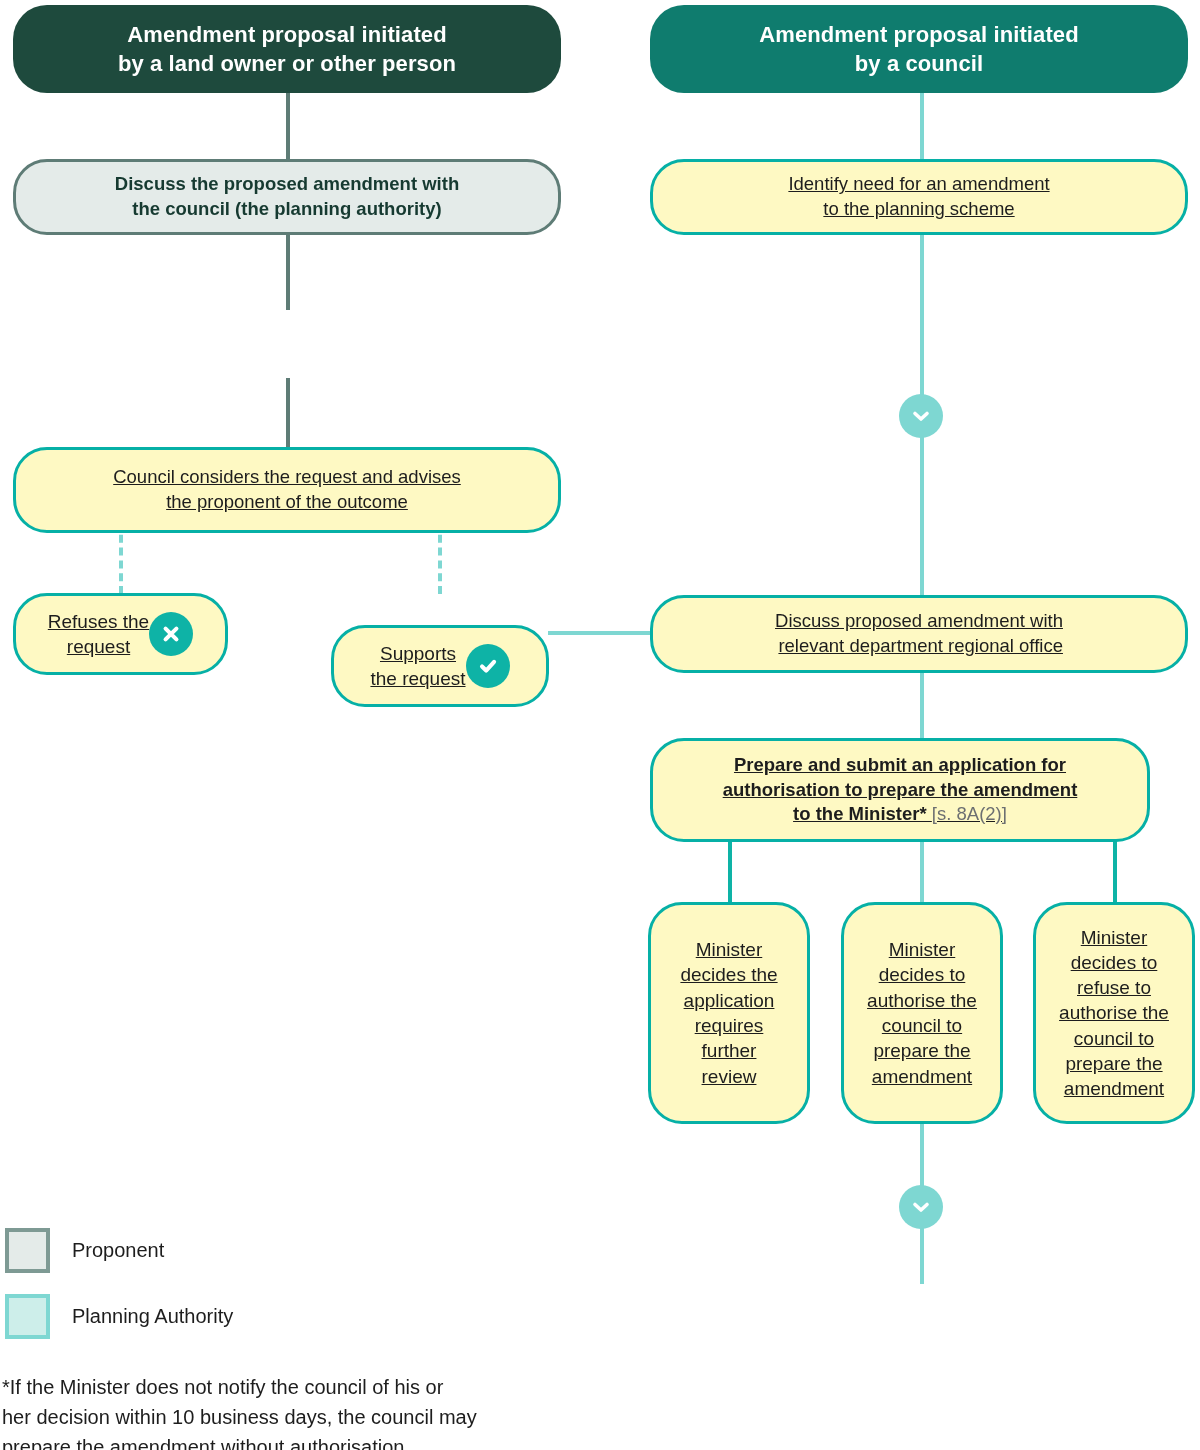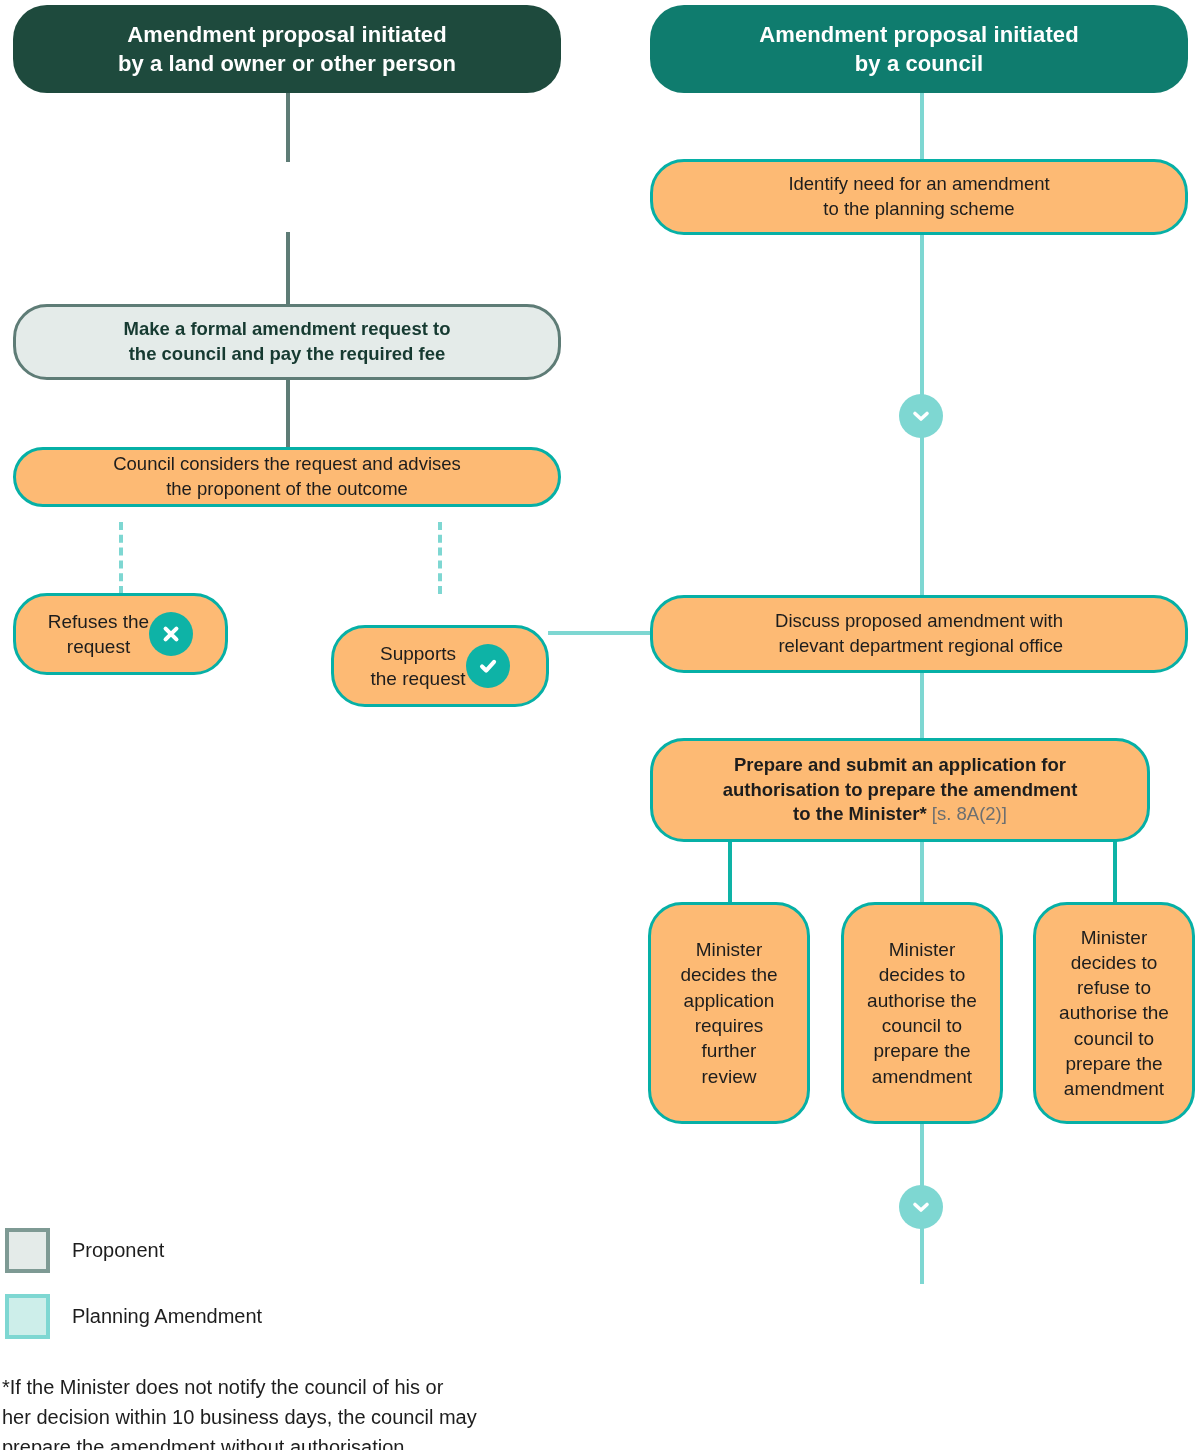--- a/index.html
+++ b/index.html
@@ -52,25 +52,26 @@
   .box-proponent {
     background: #e4ebe9;
     border: 3px solid #5e7c76;
     color: #163a31;
     font-size: 18.5px;
     font-weight: bold;
   }
 
   
   .box-authority {
-    background: #fdba74;
+    background: #fef9c3;
     border: 3.5px solid #06b0a6;
     color: #1d1d1d;
     font-size: 18.5px;
     font-weight: bold;
+    text-decoration: underline;
   }
 
   .box-authority.plain { font-weight: normal; }
   .box-plain-weight { font-weight: normal; }
 
   .muted { color: #6c6f71; font-weight: normal; }
 
   
   .pill {
     flex-direction: row;
@@ -180,27 +181,27 @@
     <svg width="24" height="24" viewBox="0 0 24 24" aria-hidden="true">
       <path d="M6 9.5 L12 15 L18 9.5" fill="none" stroke="#ffffff" stroke-width="3.6" stroke-linecap="round" stroke-linejoin="round"></path>
     </svg>
   </div>
 
   <div class="node header-node header-proponent" style="left:13px; top:5px; width:548px; height:88px;">
     <span class="label">Amendment proposal initiated
 by a land owner or other person</span>
   </div>
 
-
-  <div class="node box-proponent" style="left:13px; top:304px; width:548px; height:76px;">
-    <span class="label">Make a formal amendment request to
-the council and pay the required fee</span>
-  </div>
-
-  <div class="node box-authority plain" style="left:13px; top:447px; width:548px; height:60px;">
+  <div class="node box-proponent" style="left:13px; top:159px; width:548px; height:76px;">
+    <span class="label">Discuss the proposed amendment with
+the council (the planning authority)</span>
+  </div>
+
+
+  <div class="node box-authority plain" style="left:13px; top:447px; width:548px; height:86px;">
     <span class="label">Council considers the request and advises
 the proponent of the outcome</span>
   </div>
 
   <div class="node box-authority pill" style="left:13px; top:593px; width:215px; height:82px;">
     <span class="label">Refuses the
 request</span>
     <span class="status-icon">
       <svg width="26" height="26" viewBox="0 0 24 24" aria-hidden="true">
         <path d="M7 7 L17 17 M17 7 L7 17" fill="none" stroke="#ffffff" stroke-width="3.8" stroke-linecap="round"></path>
@@ -268,20 +269,20 @@
   </div>
 
 
   <div class="legend-row" style="left:5px; top:1228px;">
     <span class="swatch swatch-proponent"></span>
     <span class="legend-label">Proponent</span>
   </div>
 
   <div class="legend-row" style="left:5px; top:1294px;">
     <span class="swatch swatch-authority"></span>
-    <span class="legend-label">Planning Amendment</span>
+    <span class="legend-label">Planning Authority</span>
   </div>
 
   <div class="footnote" style="left:2px; top:1372px;">*If the Minister does not notify the council of his or
 her decision within 10 business days, the council may
 prepare the amendment without authorisation.</div>
 
 </div>
 
 </body></html>

